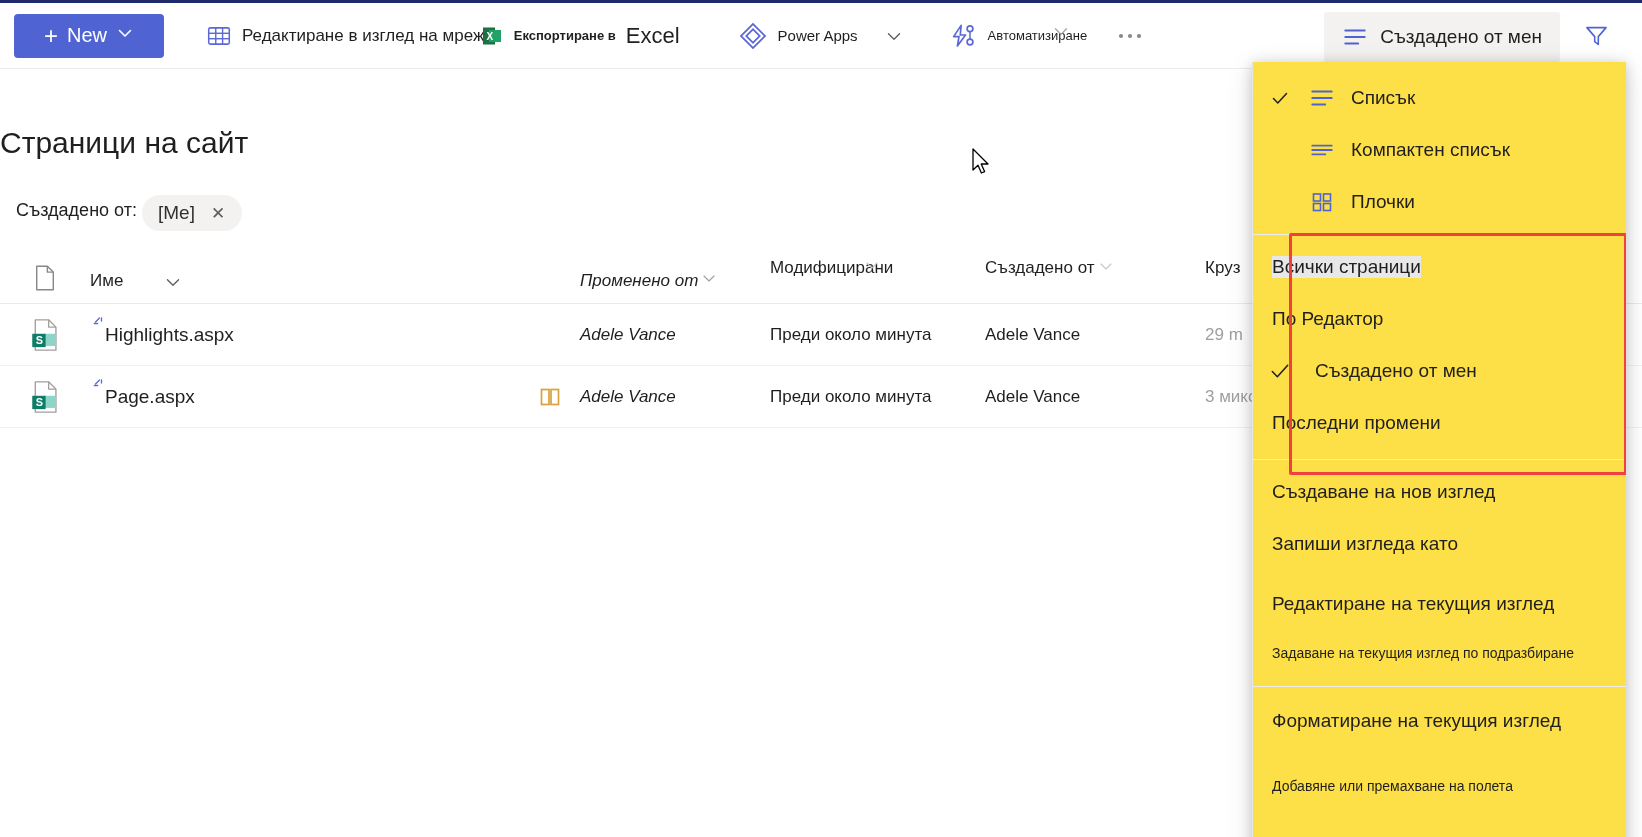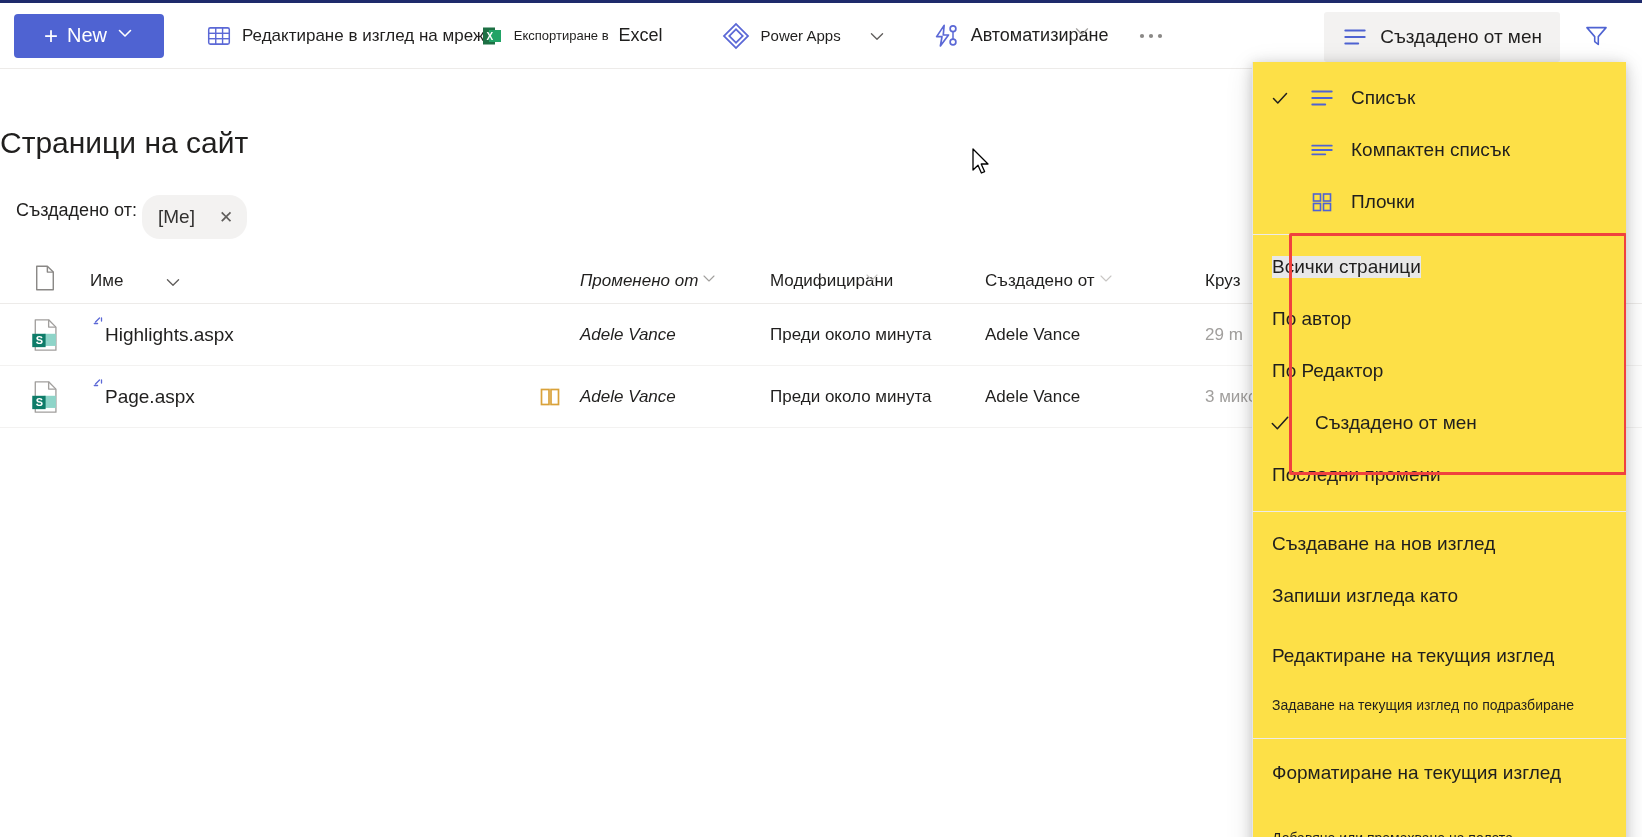--- a/index.html
+++ b/index.html
@@ -37,22 +37,22 @@
   .new-button .lbl { font-size: 20px; }
   .new-button .chev { display:inline-block; }
 
   .cb-item {
     display:flex; align-items:center; gap:10px;
     height: 48px; padding: 0 8px;
     cursor: pointer; user-select:none;
     white-space: nowrap;
   }
   .cb-item .cb-label { font-size: 17px; color:#201f1e; }
-  .cb-item .cb-label.small { font-size: 13px; }
-  .cb-item .cb-label.excel { font-size: 18px; }
+  .cb-item .cb-label.small { font-size: 13px; font-weight: bold; }
+  .cb-item .cb-label.excel { font-size: 22px; }
 
   .cb-icon { display:flex; align-items:center; justify-content:center; }
 
   .chev-sep { padding: 0 4px; cursor:pointer; display:flex; align-items:center; }
 
   .ellipsis-btn {
     display:flex; align-items:center; justify-content:center;
     width:34px; height:34px; cursor:pointer;
     color:#605e5c; font-size:22px; letter-spacing:2px; line-height:10px;
   }
@@ -76,32 +76,32 @@
   
   .page-title {
     position:absolute; top:126px; left:0;
     font-size: 30px; color:#201f1e; font-weight:400;
   }
 
   .filter-row { position:absolute; top:200px; left:16px; display:flex; align-items:center; }
   .filter-label { font-size:18px; color:#201f1e; white-space:nowrap; }
   .filter-pill {
     position:absolute; left:126px; top:-5px;
-    height:44px; min-width:100px;
+    height:36px; min-width:100px;
     background:#f3f2f1; border-radius:18px;
-    display:flex; align-items:center; gap:24px;
+    display:flex; align-items:center; gap:16px;
     padding: 0 14px 0 16px;
   }
   .filter-pill .pv { font-size:19px; color:#323130; }
   .filter-pill .px { font-size:17px; color:#605e5c; cursor:pointer; }
 
   
   .tbl { position:absolute; top:258px; left:0; width:1642px; }
   .hdr-row {
-    display:flex; align-items:center; height:46px;
+    display:flex; height:46px;
     border-bottom:1px solid #edebe9;
     font-size:17px; color:#201f1e;
   }
   .row {
     display:flex; align-items:center; height:62px;
     border-bottom:1px solid #f3f2f1;
     font-size:17px; color:#201f1e;
   }
   .c-icon   { width:90px; display:flex; justify-content:center; align-items:center; flex:0 0 90px; }
   .c-name   { width:430px; flex:0 0 430px; display:flex; align-items:center; }
@@ -213,21 +213,21 @@
 
     <div class="cb-item" style="margin-left:32px;">
       <span class="cb-icon">
         <svg width="30" height="30" viewBox="0 0 24 24">
           <path d="M10.5 3.5 L4.5 12.5 L8.8 12.5 L7.5 20 L14 11.2 L9.8 11.2 Z" fill="none" stroke="#5b68d6" stroke-width="1.35" stroke-linejoin="round"></path>
           <circle cx="17.6" cy="6.2" r="2.3" fill="none" stroke="#5b68d6" stroke-width="1.35"></circle>
           <circle cx="17.6" cy="16.8" r="2.3" fill="none" stroke="#5b68d6" stroke-width="1.35"></circle>
           <line x1="17.6" y1="8.5" x2="17.6" y2="14.5" stroke="#5b68d6" stroke-width="1.2"></line>
         </svg>
       </span>
-      <span class="cb-label" style="font-size:18px;">Автоматизиране</span>
+      <span class="cb-label" style="font-size:13px;">Автоматизиране</span>
     </div>
     <div class="chev-sep" style="margin-left:-48px; margin-top:-10px;">
       <svg width="20" height="20" viewBox="0 0 18 18">
           <path d="M4 7 L9 12 L14 7" fill="none" stroke="#a19f9d" stroke-width="1.1" stroke-linecap="round" stroke-linejoin="round"></path>
         </svg>
     </div>
 
     <div class="ellipsis-btn" style="margin-left:38px;">
       <svg width="26" height="8" viewBox="0 0 26 8">
         <circle cx="4" cy="4" r="2.1" fill="#8a8886"></circle>
@@ -440,23 +440,20 @@
         </span>
         <span class="mtxt">Плочки</span>
       </div>
 
       <div class="msep"></div>
 
       <div class="mi plain">
         <span class="mtxt txt-sel">Всички страници</span>
       </div>
       <div class="mi plain">
-        <span class="mtxt">По автор</span>
-      </div>
-      <div class="mi plain">
         <span class="mtxt">По Редактор</span>
       </div>
       <div class="mi" style="padding-left:14px;">
         <span class="check">
           <svg width="22" height="22" viewBox="0 0 20 20">
               <path d="M3 10.5 L7.6 15.2 L17 4.8" fill="none" stroke="#201f1e" stroke-width="1.4" stroke-linecap="round" stroke-linejoin="round"></path>
             </svg>
         </span>
         <span class="mtxt" style="margin-left:8px;">Създадено от мен</span>
       </div>

